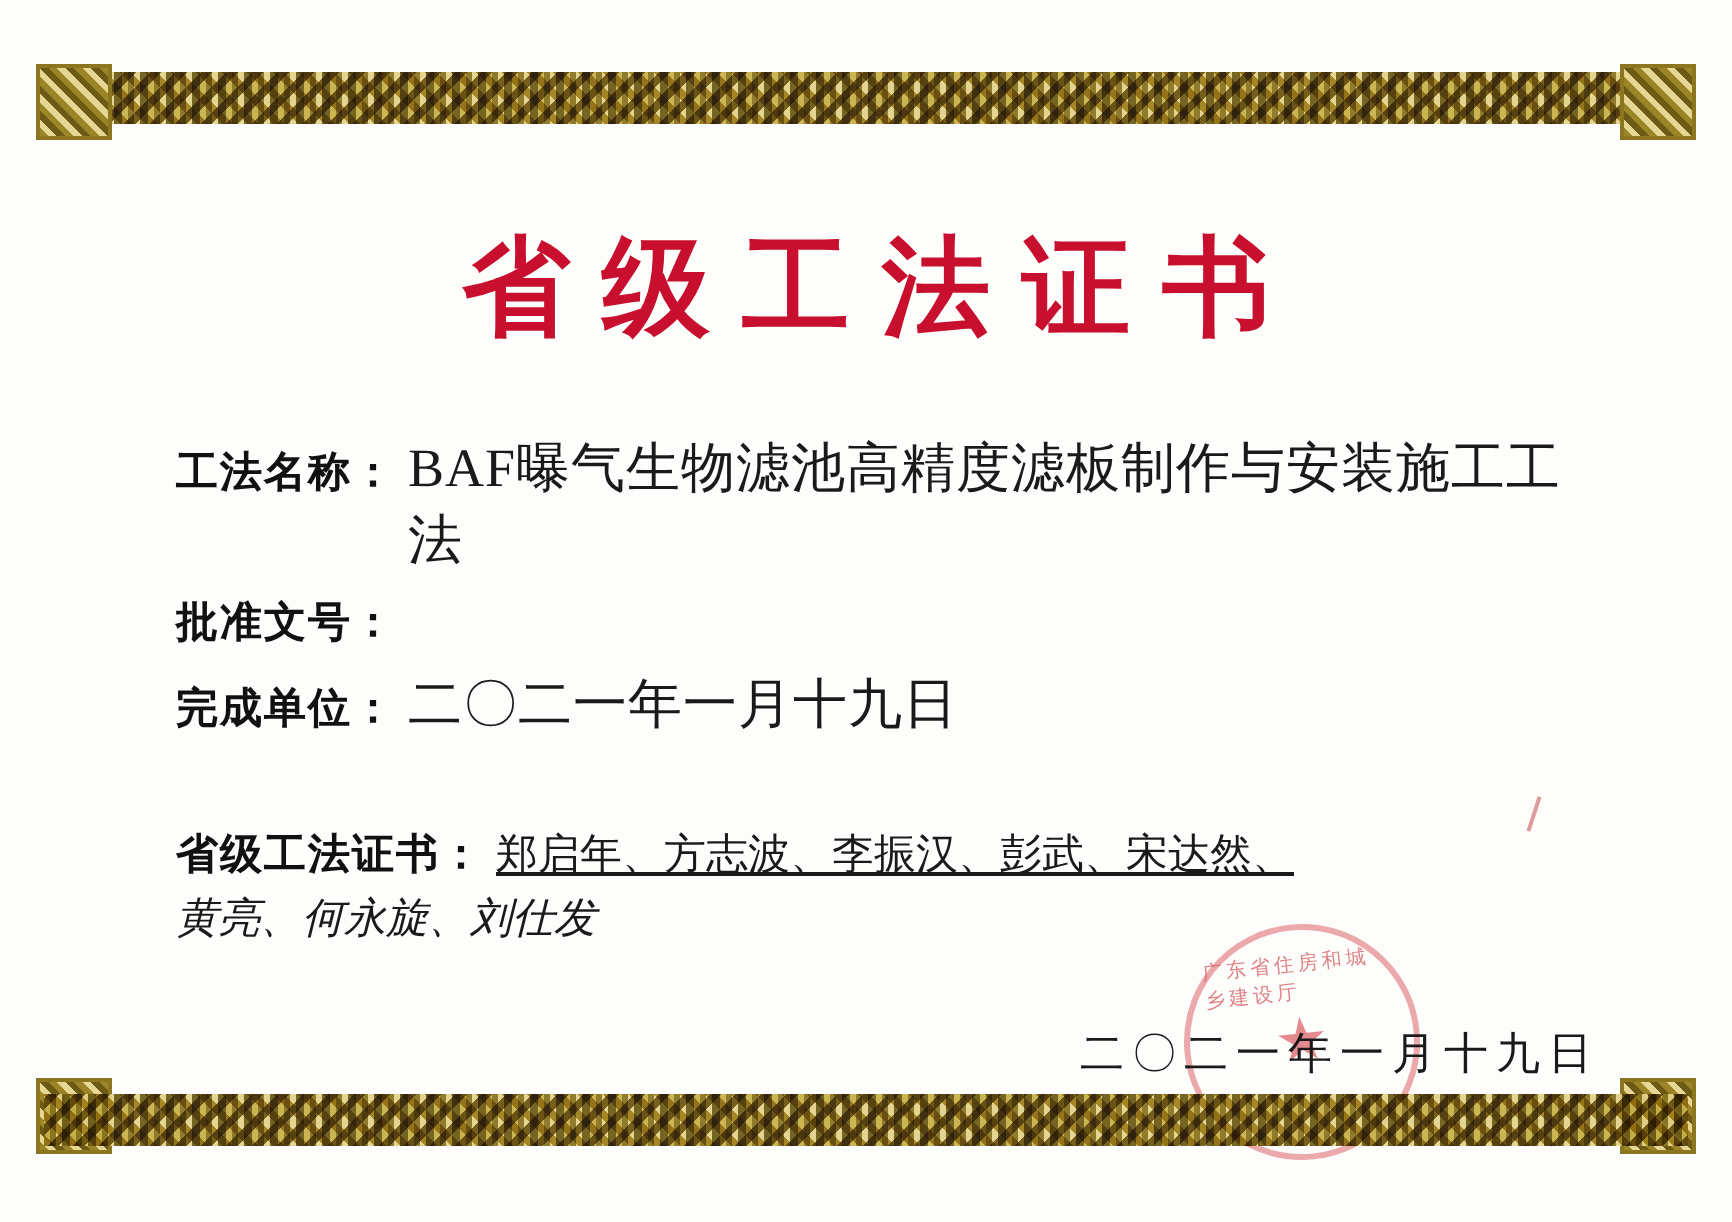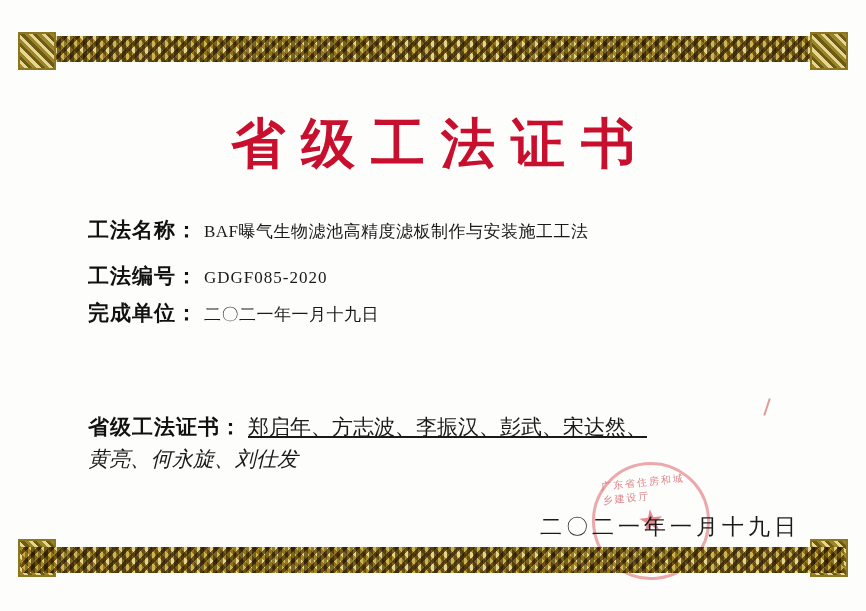--- a/index.html
+++ b/index.html
@@ -99,21 +99,21 @@
   }
   .field-label {
     font-weight: bold;
     font-size: 21px;
     letter-spacing: 1px;
     white-space: nowrap;
     color: #111111;
   }
   .field-value {
     margin-left: 6px;
-    font-size: 17px;
+    font-size: 27px;
     color: #1a1a1a;
     letter-spacing: 0.5px;
   }
   .field-value.mono {
     font-family: "Liberation Serif", serif;
     letter-spacing: 1px;
   }
 
   
   .contributors {
@@ -215,26 +215,23 @@
   <div class="title">省级工法证书</div>
 
   <div class="fields">
 
     <div class="field-row">
       <span class="field-label">工法名称：</span>
       <span class="field-value">BAF曝气生物滤池高精度滤板制作与安装施工工法</span>
     </div>
 
     <div class="field-row">
-    </div>
-
-    <div class="field-row">
-      <span class="field-label">工法编号：</span>
-      <span class="field-value mono">GDGF085-2020</span>
-    </div>
+      <span class="field-label">批准文号：</span>
+    </div>
+
 
     <div class="field-row">
       <span class="field-label">完成单位：</span>
       <span class="field-value">二〇二一年一月十九日</span>
     </div>
 
   </div>
 
   <div class="contributors">
     <div class="contributors-line">

